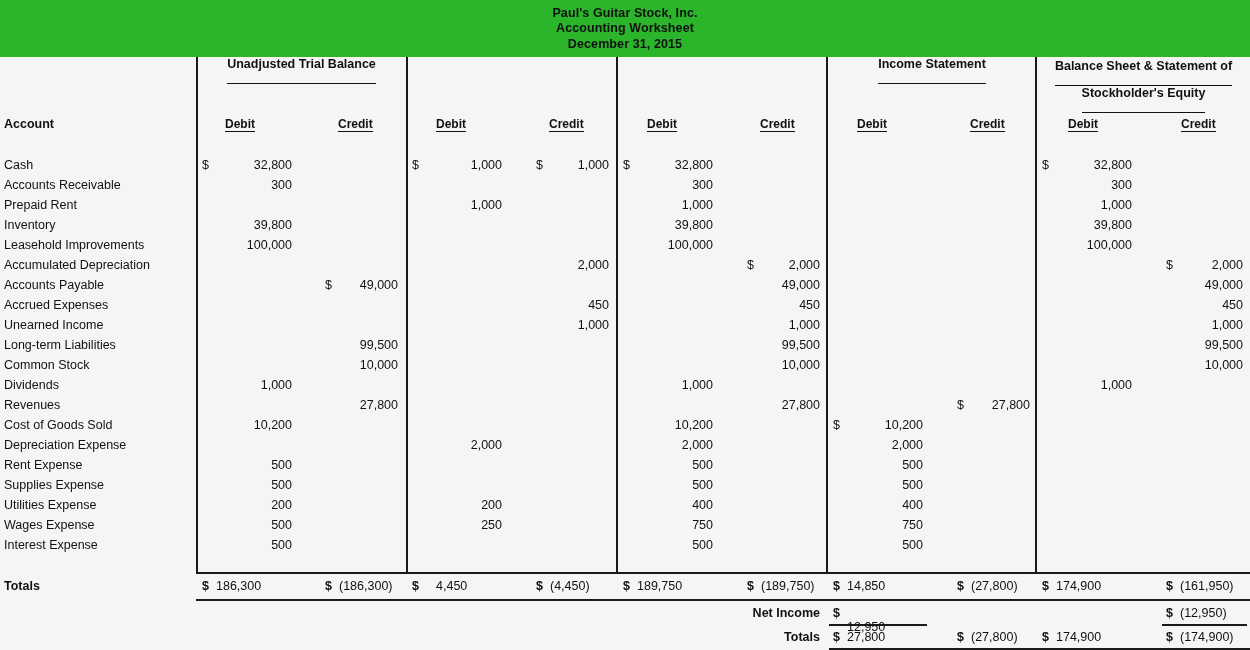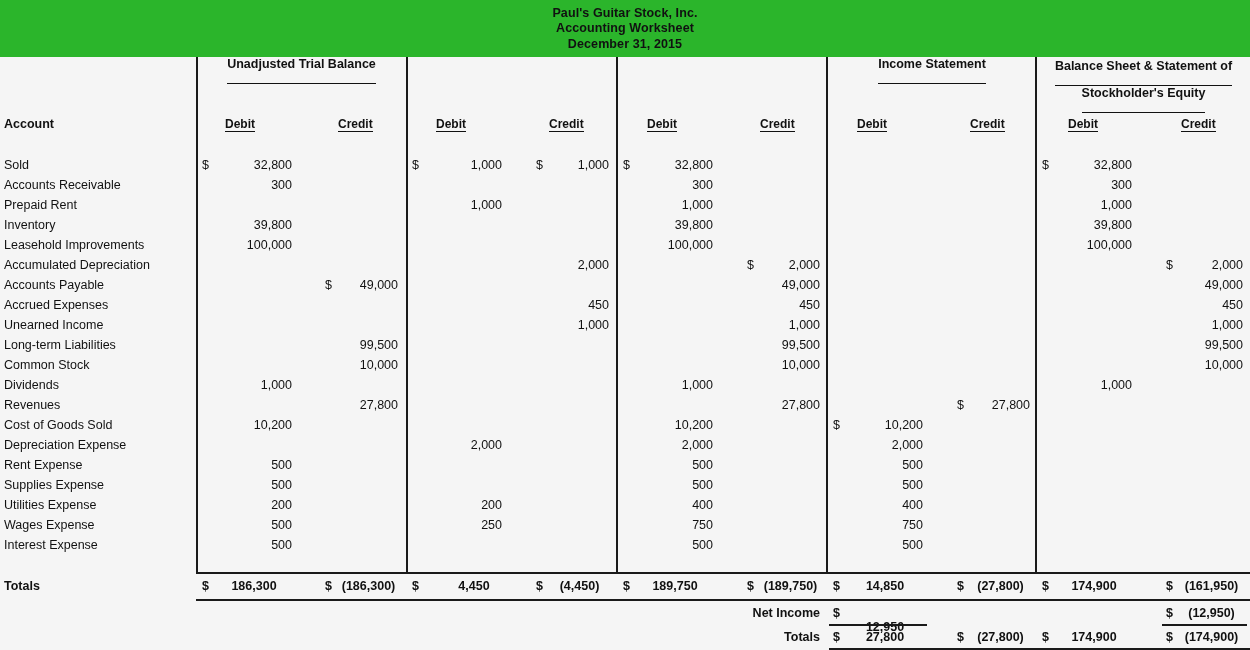--- a/index.html
+++ b/index.html
@@ -65,22 +65,22 @@
 
   
   .totals-row {
     position: absolute; left: 0; top: 572px; width: 1250px; height: 28px;
   }
   .totals-row .lbl {
     position: absolute; left: 4px; top: 7px;
     font-size: 12.5px; font-weight: bold;
   }
   .tcell {
-    position:absolute; top: 7px; font-size:12.5px; font-weight:bold;
-    text-align:center; white-space:nowrap;
+    position:absolute; top: 7px; font-size:12.5px; font-weight:normal;
+    text-align:left; white-space:nowrap;
   }
   .tcur { position:absolute; top:7px; font-size:12.5px; font-weight:bold; }
   .tline-top {
     position:absolute; height:1.6px; background:#1a1a1a; top:0px;
   }
   .tline-bot {
     position:absolute; height:1.6px; background:#1a1a1a; top:27px;
   }
 
   .sub-row { position:absolute; left:0; width:1250px; height:24px; }
@@ -132,21 +132,21 @@
   </div>
 
   <div class="vrule" style="left:196px;"></div>
   <div class="vrule" style="left:406px;"></div>
   <div class="vrule" style="left:616px;"></div>
   <div class="vrule" style="left:826px;"></div>
   <div class="vrule" style="left:1035px;"></div>
 
   <div class="rows" id="rows-host">
       <div class="row">
-        <div class="acct">Sold</div>
+        <div class="acct">Cash</div>
         <div class="cur" style="left: 202px;">$</div>
         <div class="cell" style="left: 216px; width: 76px;">32,800</div>
         <div class="cur" style="left: 412px;">$</div>
         <div class="cell" style="left: 426px; width: 76px;">1,000</div>
         <div class="cur" style="left: 536px;">$</div>
         <div class="cell" style="left: 550px; width: 59px;">1,000</div>
         <div class="cur" style="left: 623px;">$</div>
         <div class="cell" style="left: 637px; width: 76px;">32,800</div>
         <div class="cur" style="left: 1042px;">$</div>
         <div class="cell" style="left: 1056px; width: 76px;">32,800</div>

